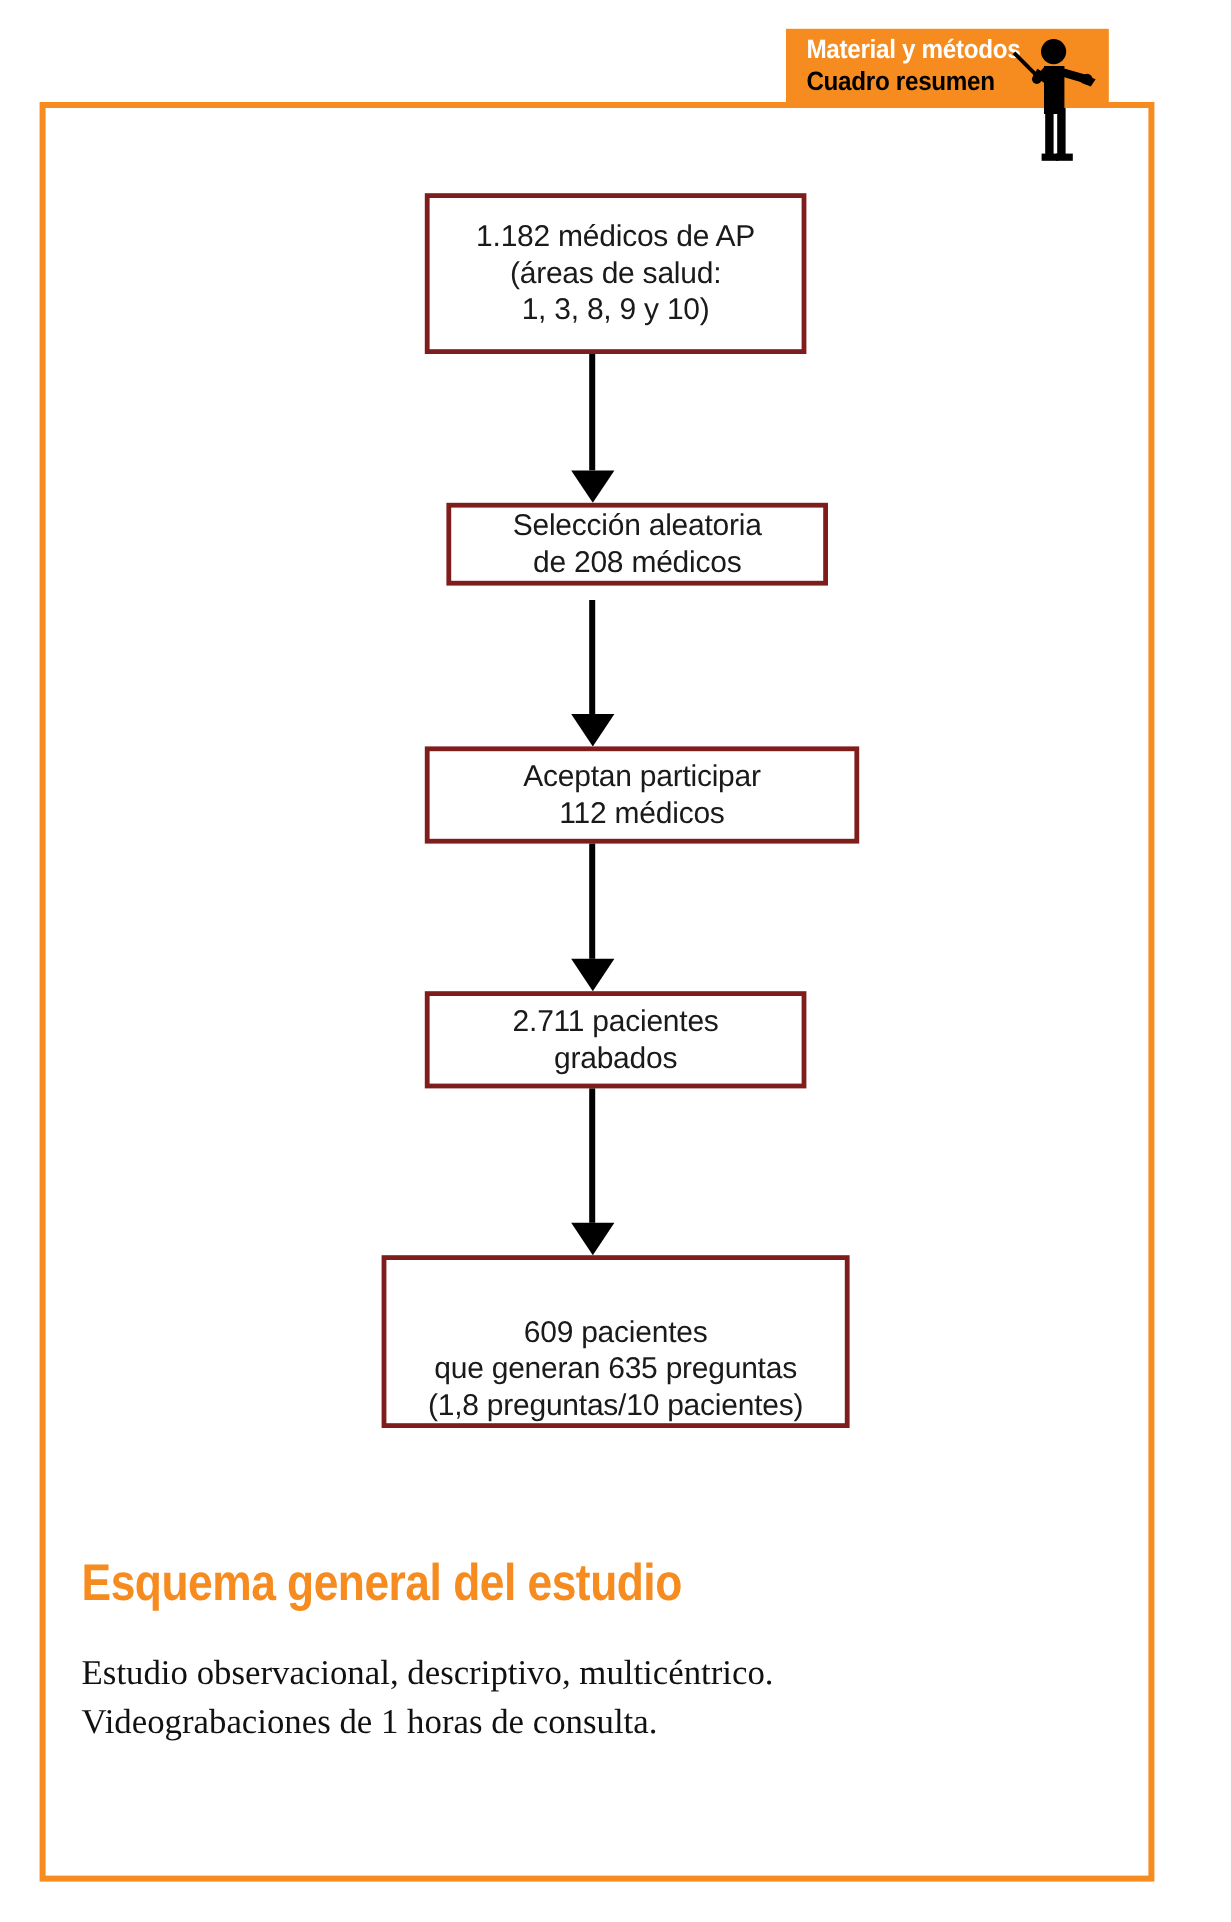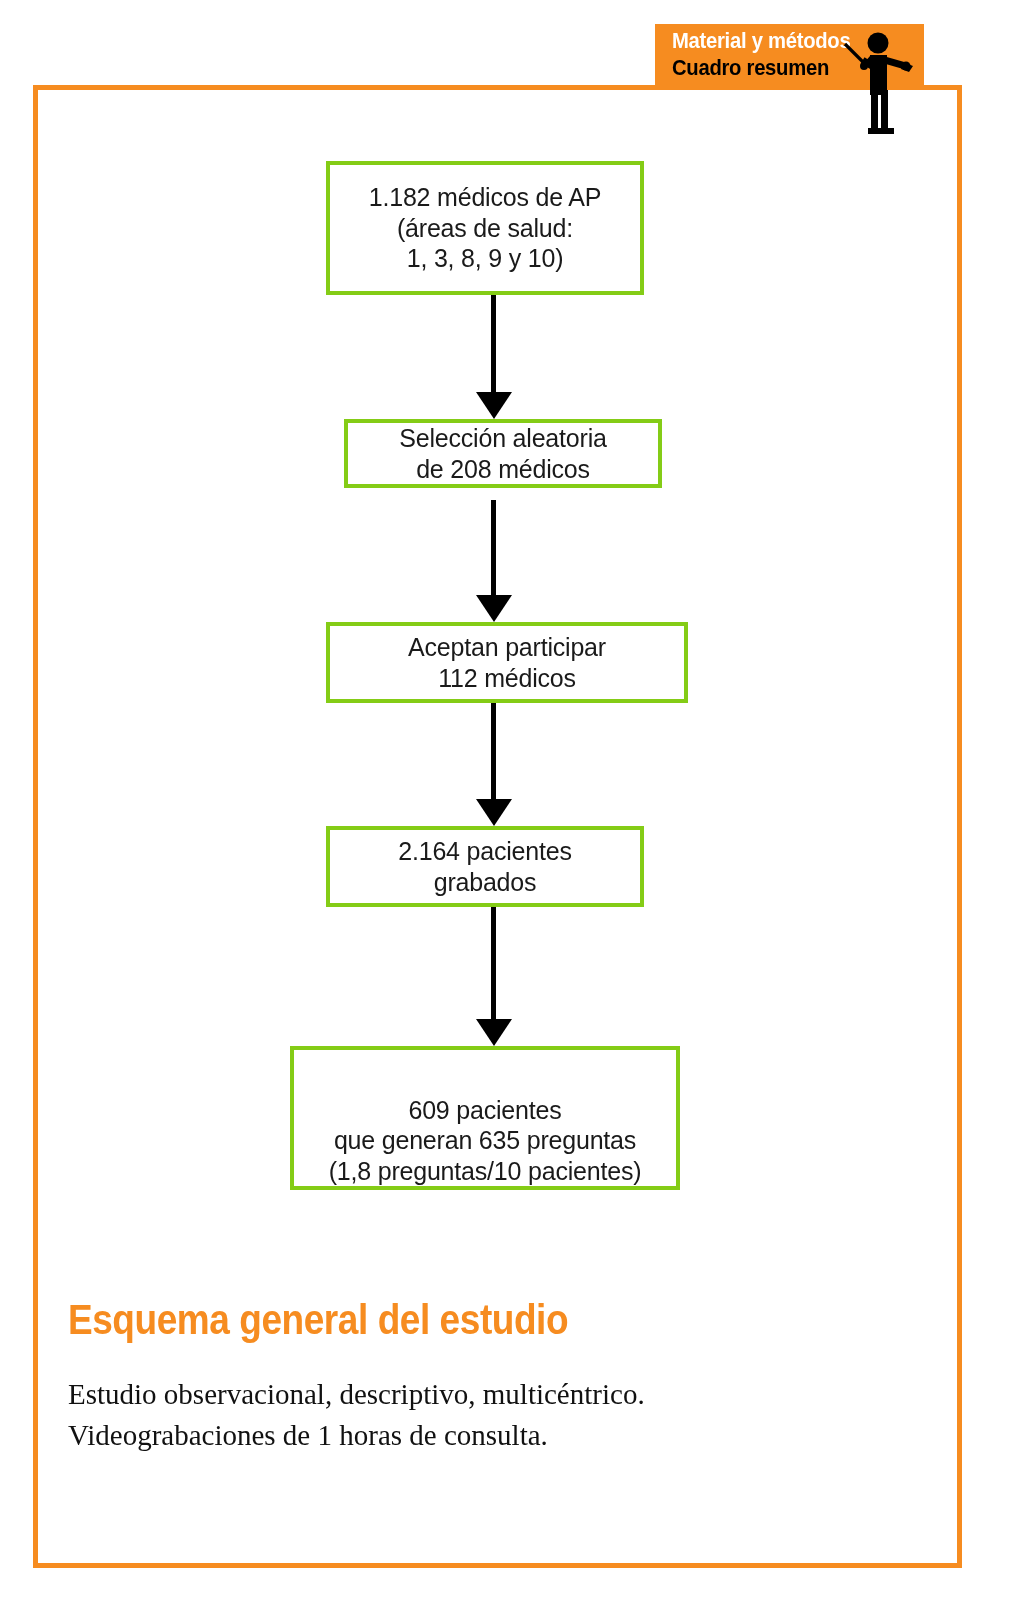--- a/index.html
+++ b/index.html
@@ -70,27 +70,28 @@
     height: 1483px;
     border: 5px solid #f68c20;
     box-sizing: border-box;
     background: transparent;
     z-index: 1;
   }
 
   
   .flow-box {
     position: absolute;
-    border: 4px solid #84cc16;
+    border: 4px solid #7f1d1d;
     box-sizing: border-box;
     background: #ffffff;
     display: flex;
     align-items: center;
     justify-content: center;
     z-index: 2;
+    margin-left: 28px;
   }
   .flow-box-text {
     text-align: center;
     font-family: "Liberation Sans", sans-serif;
     font-size: 25px;
     line-height: 1.22;
     color: #1a1a1a;
     white-space: pre-line;
     letter-spacing: -0.2px;
   }
@@ -227,21 +228,21 @@
   <div class="flow-box-text">Aceptan participar
 112 médicos</div>
 </div>
 
 <div class="flow-arrow" id="flow-arrow-2">
   <div class="arrow-shaft"></div>
   <div class="arrow-head"></div>
 </div>
 
 <div class="flow-box" id="flow-box-3">
-  <div class="flow-box-text">2.164 pacientes
+  <div class="flow-box-text">2.711 pacientes
 grabados</div>
 </div>
 
 <div class="flow-arrow" id="flow-arrow-3">
   <div class="arrow-shaft"></div>
   <div class="arrow-head"></div>
 </div>
 
 <div class="flow-box" id="flow-box-4">
   <div class="flow-box-text">609 pacientes

